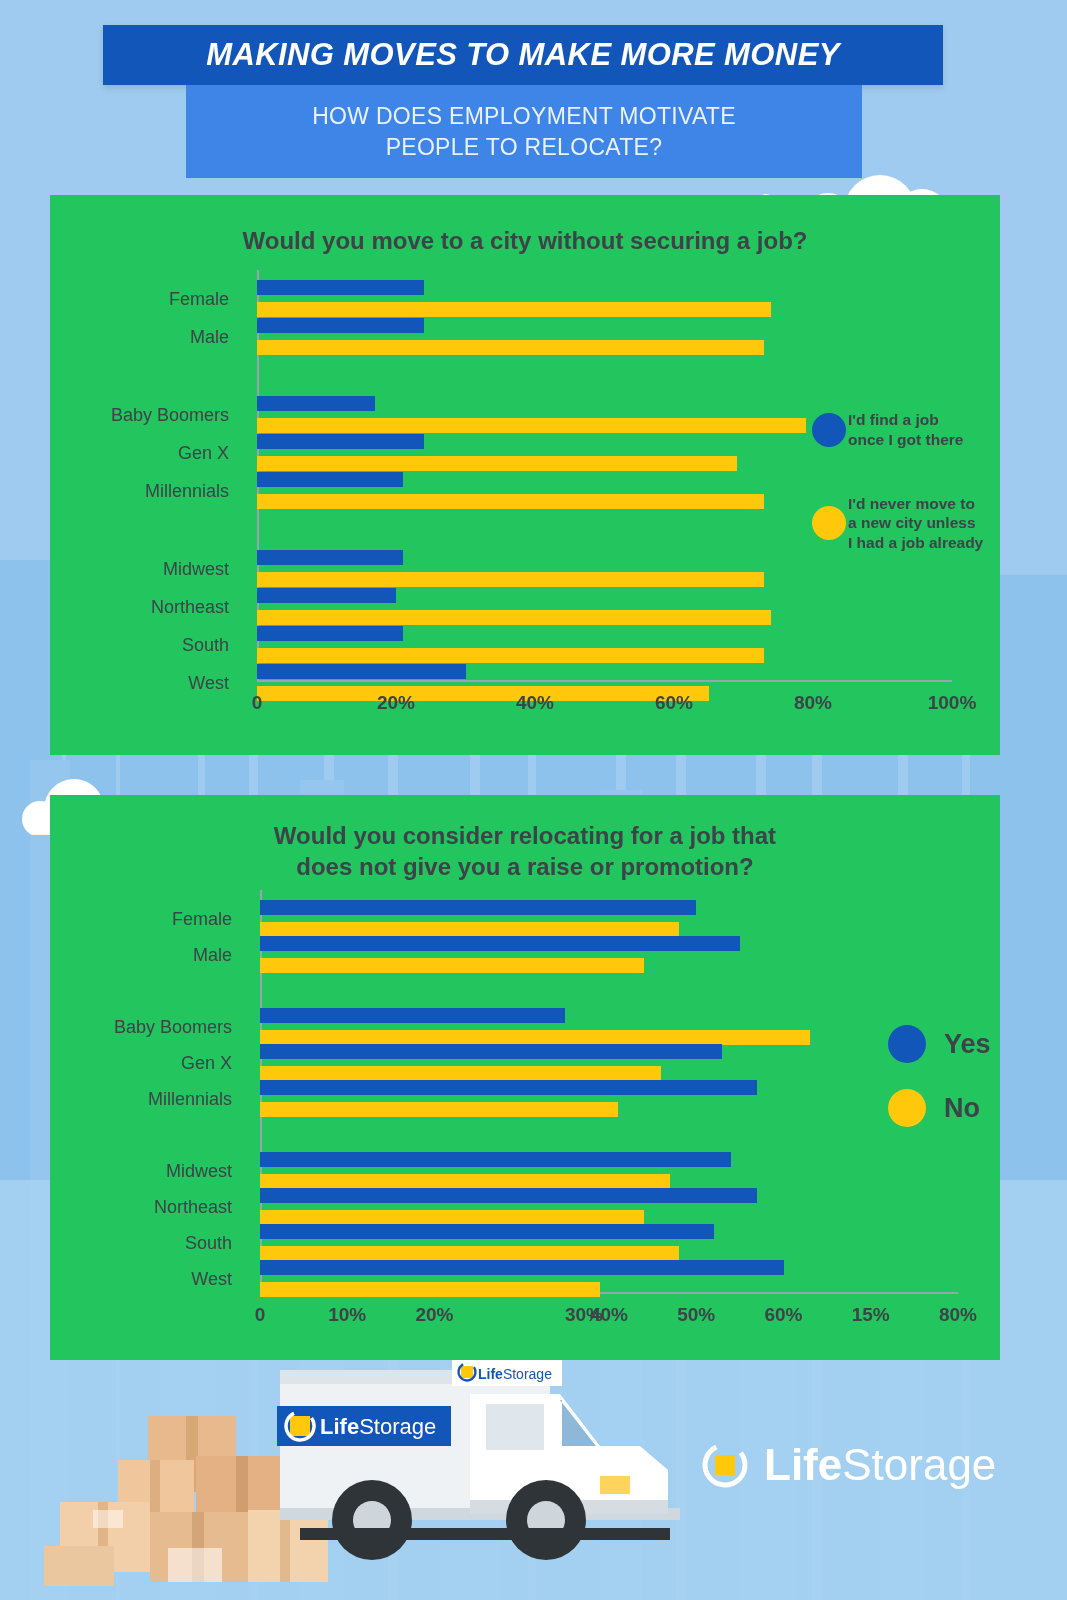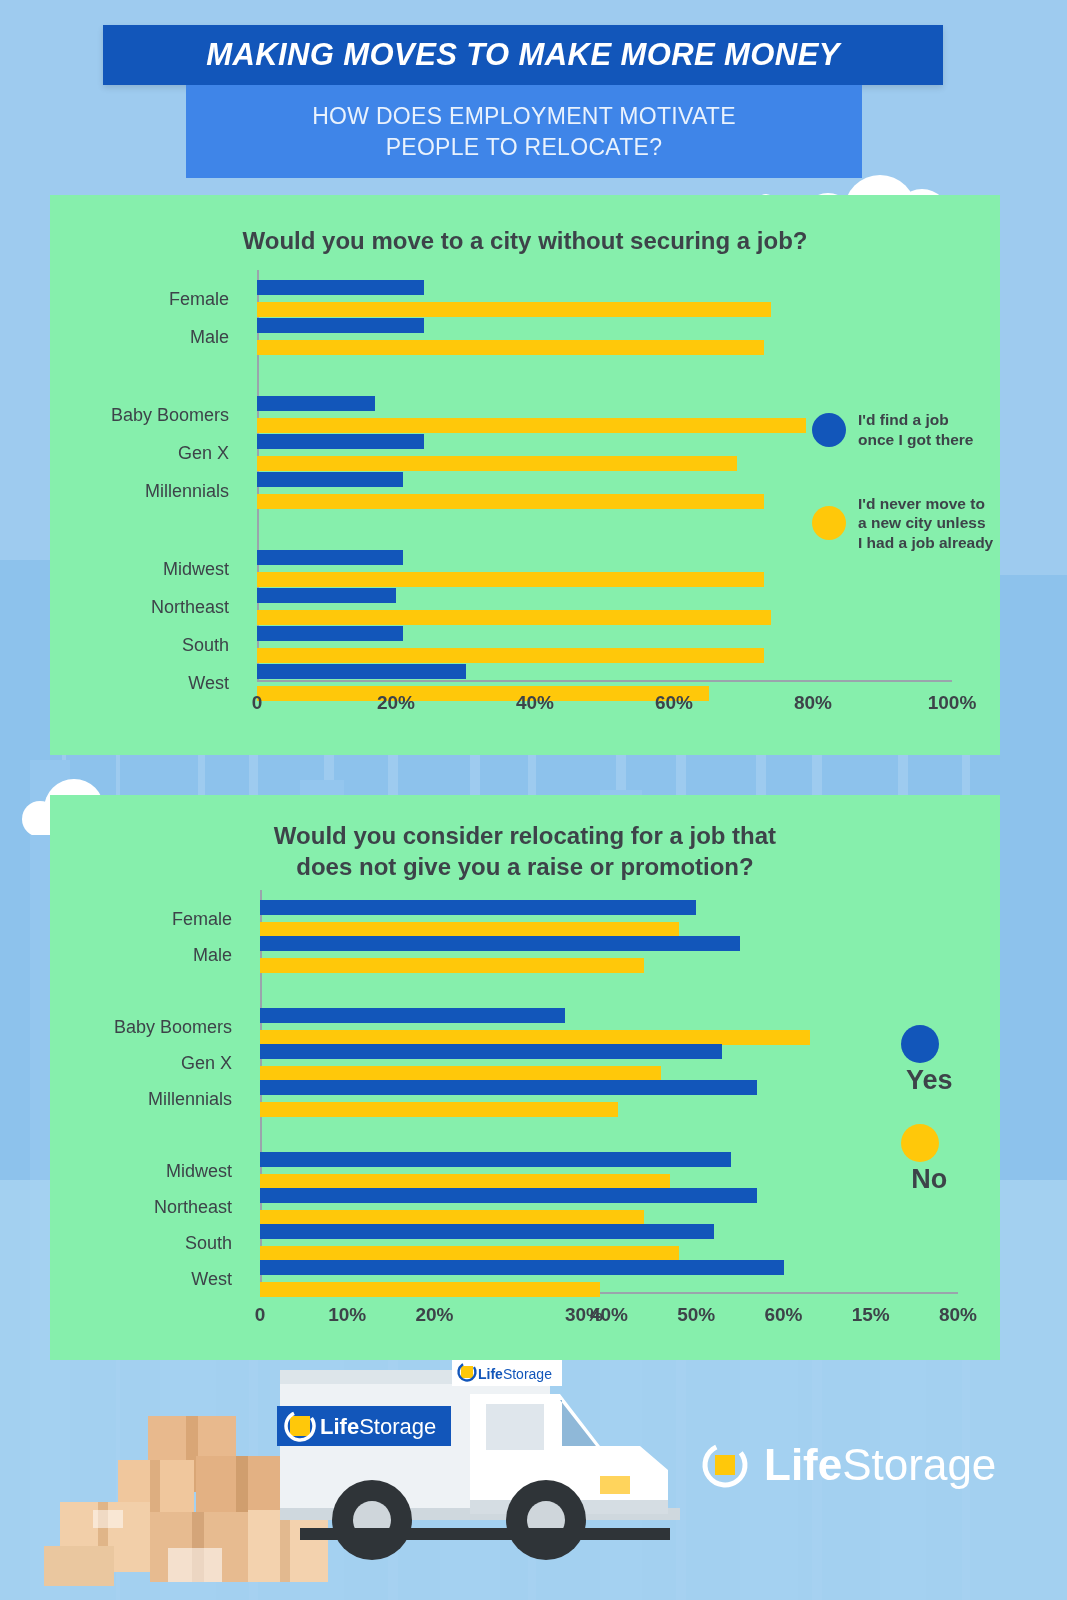--- a/index.html
+++ b/index.html
@@ -30,21 +30,21 @@
     background: #3f85e8; display: flex; flex-direction: column;
     align-items: center; justify-content: center;
   }
   .subtitle-bar .s {
     color: #e9f2fd; font-size: 23px; font-weight: normal; line-height: 1.32;
     text-align: center; letter-spacing: .3px;
   }
 
   
   .panel {
-    position: absolute; background: #86efac; z-index: 4;
+    position: absolute; background: #22c55e; z-index: 4;
   }
   #panel1 { left: 50px; top: 195px; width: 950px; height: 560px; }
   #panel2 { left: 50px; top: 795px; width: 950px; height: 565px; }
 
   .chart-title {
     text-align: center; color: #3d4349; font-weight: bold;
     font-size: 24px; line-height: 1.3;
   }
   #panel1 .chart-title { margin-top: 30px; }
   #panel2 .chart-title { margin-top: 25px; }
@@ -83,25 +83,25 @@
   .dot { border-radius: 50%; flex: 0 0 auto; }
   .dot.blue { background: #1256ba; }
   .dot.yellow { background: #ffc80a; }
   .legend-text {
     color: #3d4349; font-weight: bold; line-height: 1.28;
   }
 
   #legend1 { left: 762px; top: 215px; }
   #legend1 .dot { width: 34px; height: 34px; }
   #legend1 .legend-item { margin-bottom: 44px; }
-  #legend1 .legend-text { font-size: 15.5px; margin-left: 12px; }
+  #legend1 .legend-text { font-size: 15.5px; margin-left: 2px; }
 
   #legend2 { left: 838px; top: 230px; }
   #legend2 .dot { width: 38px; height: 38px; }
-  #legend2 .legend-item { margin-bottom: 26px; flex-direction: column; }
+  #legend2 .legend-item { margin-bottom: 26px; }
   #legend2 .legend-text { font-size: 27px; margin-left: 18px; }
 
   
   .cloud { position: absolute; z-index: 3; }
 
   
   .footer { position: absolute; left: 0; top: 1360px; width: 1067px; height: 240px; z-index: 6; }
   .logo-wrap {
     position: absolute; left: 700px; top: 1440px; display: flex; align-items: center; z-index: 9;
   }

